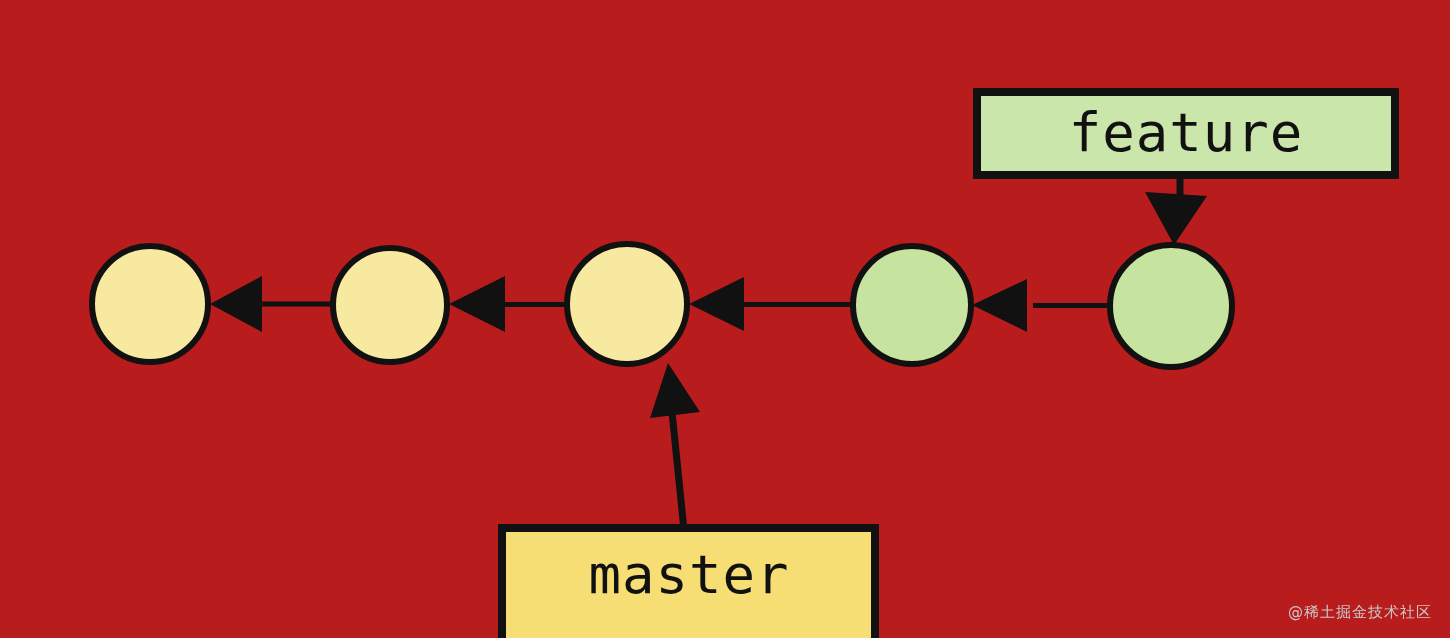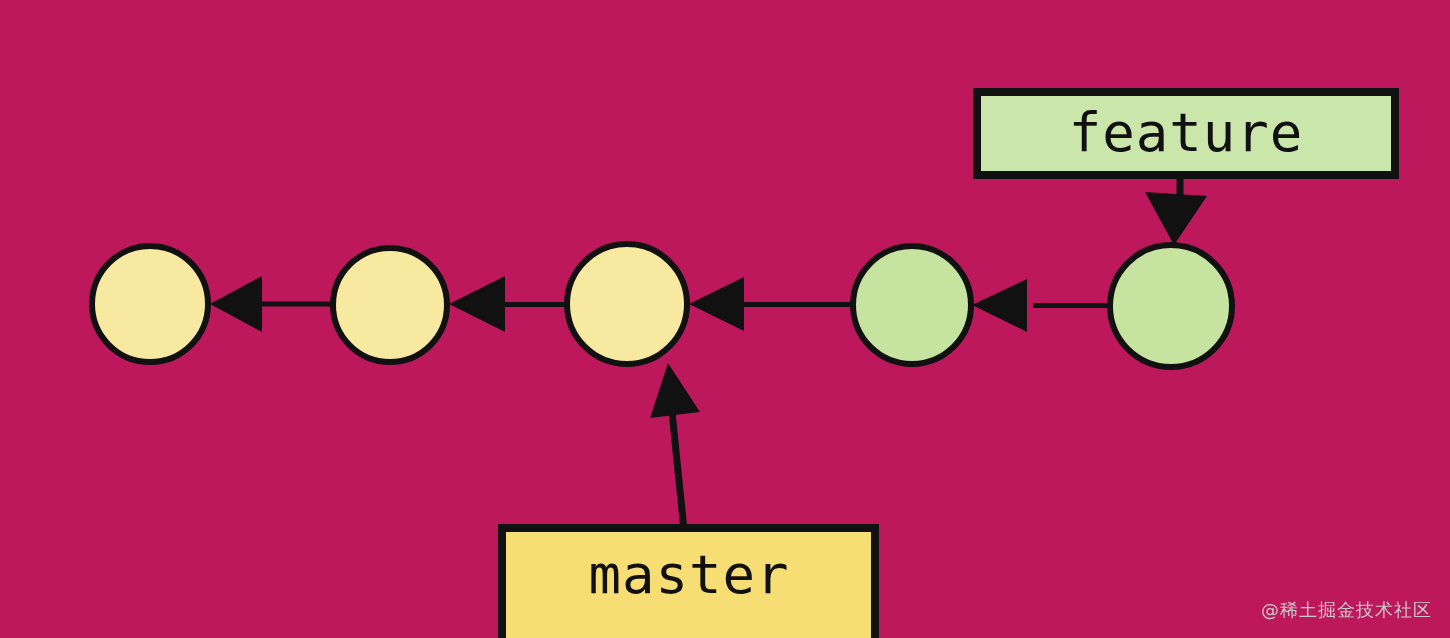--- a/index.html
+++ b/index.html
@@ -7,21 +7,21 @@
     padding: 0;
     background: #ffffff;
   }
   body {
     font-family: "Liberation Sans", sans-serif;
   }
   #canvas {
     position: relative;
     width: 1450px;
     height: 638px;
-    background: #be185d;
+    background: #b91c1c;
     overflow: hidden;
   }
   #diagram-svg {
     position: absolute;
     top: 0;
     left: 0;
     width: 1450px;
     height: 638px;
     display: block;
   }
@@ -31,21 +31,21 @@
     fill: #111111;
     letter-spacing: 1px;
     dominant-baseline: middle;
     text-anchor: middle;
   }
   .watermark {
     position: absolute;
     right: 18px;
     bottom: 16px;
     font-family: "DejaVu Sans", "Liberation Sans", sans-serif;
-    font-size: 18px;
+    font-size: 15px;
     color: #c9c9c9;
     letter-spacing: 1px;
     white-space: nowrap;
     user-select: none;
   }
 </style>
 </head>
 <body>
 
 <div id="canvas">

